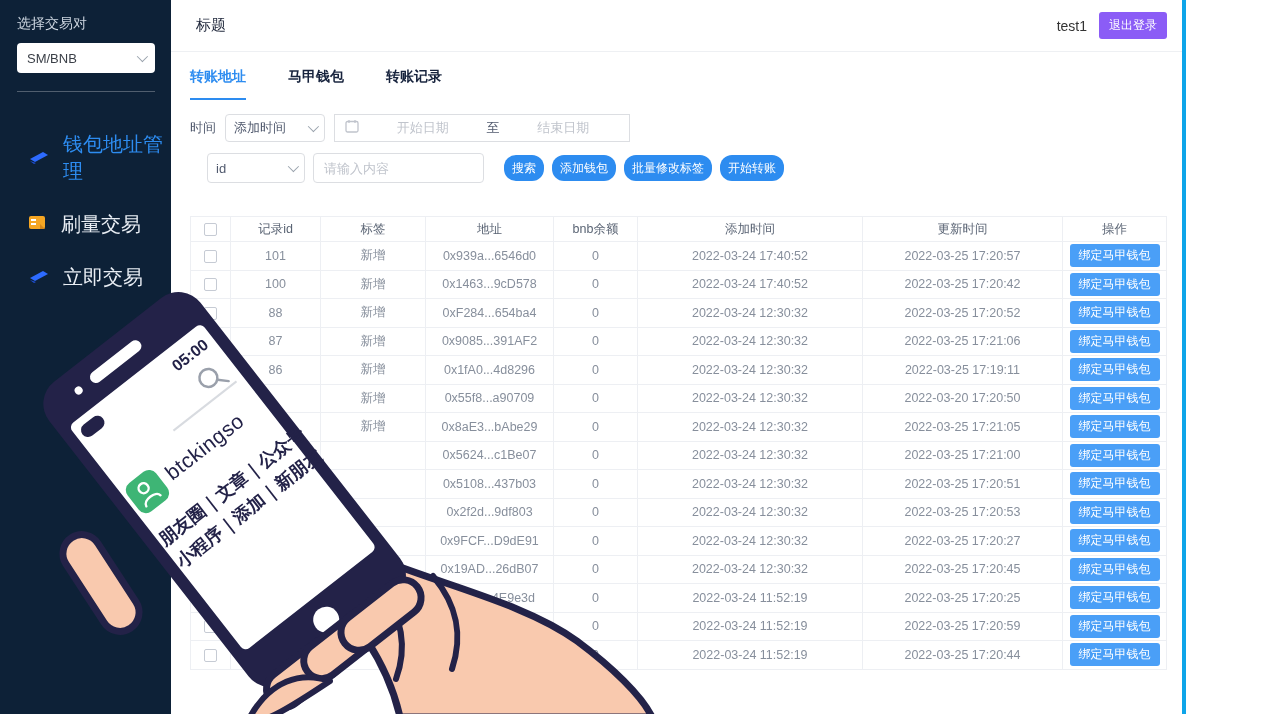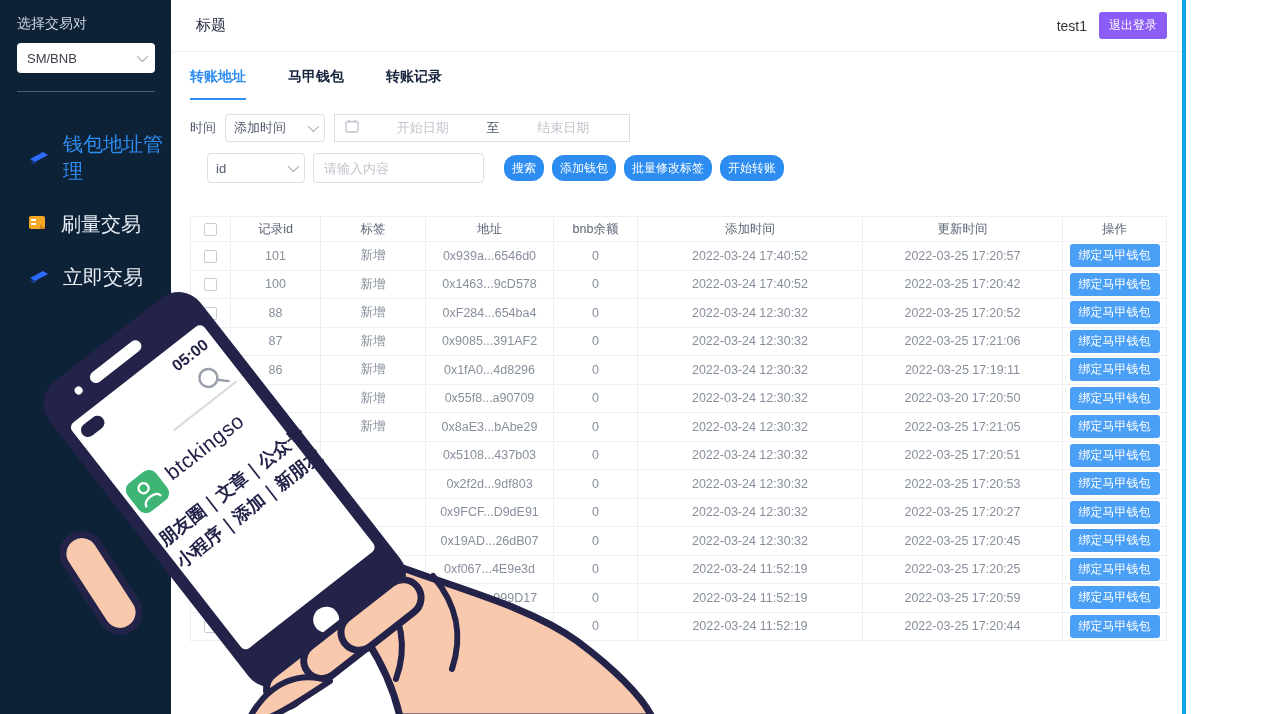--- a/index.html
+++ b/index.html
@@ -260,20 +260,30 @@
     <td>0x8aE3...bAbe29</td>
     <td>0</td>
     <td>2022-03-24 12:30:32</td>
     <td>2022-03-25 17:21:05</td>
     <td><button class="bind-btn">绑定马甲钱包</button></td>
   </tr>
             <tr>
     <td><span class="cb"></span></td>
     <td></td>
     <td></td>
+    <td>0x5624...c1Be07</td>
+    <td>0</td>
+    <td>2022-03-24 12:30:32</td>
+    <td>2022-03-25 17:21:00</td>
+    <td><button class="bind-btn">绑定马甲钱包</button></td>
+  </tr>
+            <tr>
+    <td><span class="cb"></span></td>
+    <td></td>
+    <td></td>
     <td>0x5108...437b03</td>
     <td>0</td>
     <td>2022-03-24 12:30:32</td>
     <td>2022-03-25 17:20:51</td>
     <td><button class="bind-btn">绑定马甲钱包</button></td>
   </tr>
             <tr>
     <td><span class="cb"></span></td>
     <td></td>
     <td></td>

